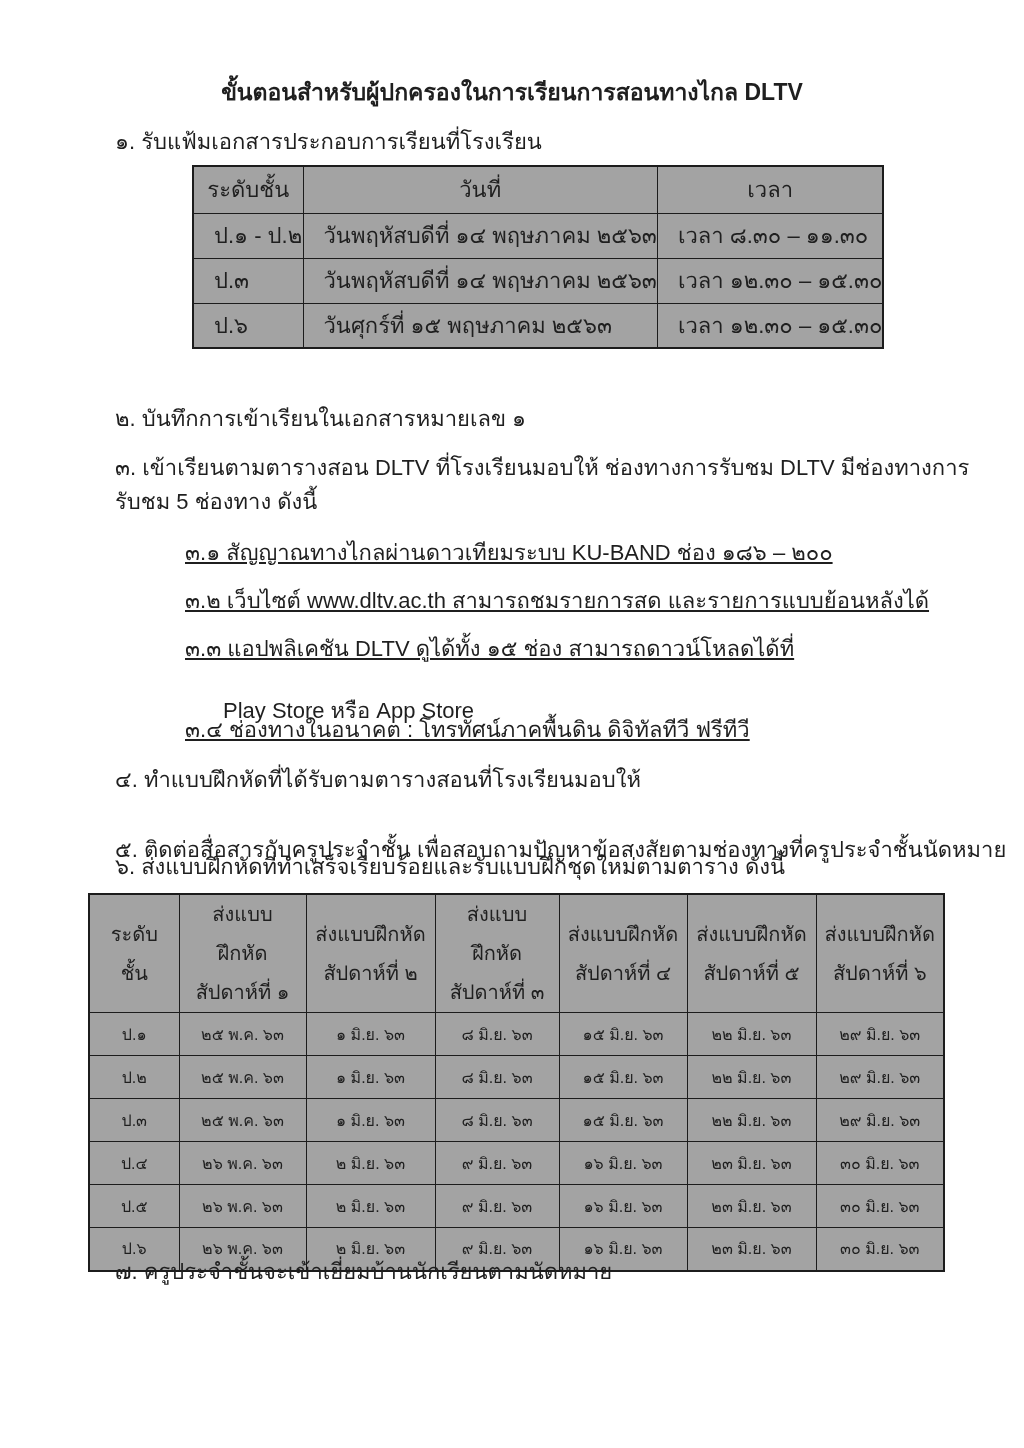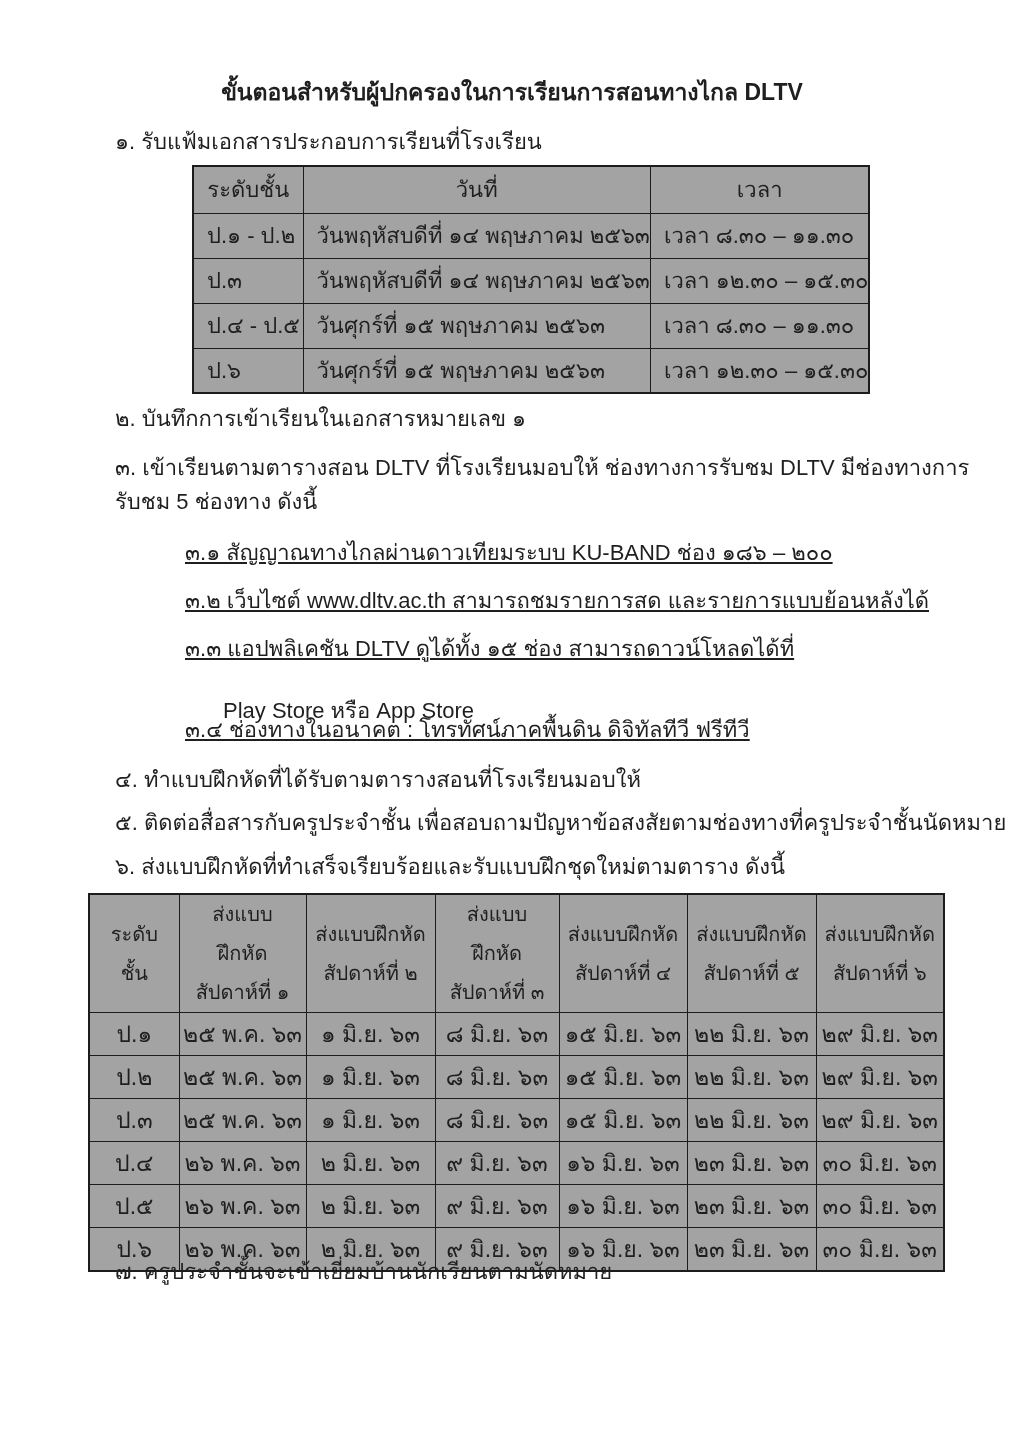--- a/index.html
+++ b/index.html
@@ -27,28 +27,28 @@
   .lvl3 { left:223px;margin-top:28px; }
   table { border-collapse:collapse; table-layout:fixed; background:#a3a3a3; }
   .doc-table { position:absolute; border:2px solid #1c1c1c; }
   .doc-table th, .doc-table td {
     border:1px solid #1c1c1c; font-weight:normal;
     overflow:hidden; white-space:nowrap;
   }
   
   .t1 { left:192px; top:165px; }
   .t1 th { height:47px; font-size:22px; text-align:center; }
-  .t1 td { height:45px; font-size:22px; text-align:left; padding-left:13px; }
+  .t1 td { height:45px; font-size:22px; text-align:left; padding-left:20px; }
   
   .t2 { left:88px; top:893px; }
   .t2 th {
     height:92px; font-size:20px; text-align:center;
     line-height:1.95; white-space:normal; padding:0 8px;
   }
-  .t2 td { height:43px; font-size:23px; text-align:center; }
+  .t2 td { height:43px; font-size:16px; text-align:center; }
 </style>
 </head>
 <body>
 
 <div class="page">
 
   <div class="doc-title">ขั้นตอนสำหรับผู้ปกครองในการเรียนการสอนทางไกล DLTV</div>
 
   <div class="line lvl1" style="top:126px">๑. รับแฟ้มเอกสารประกอบการเรียนที่โรงเรียน</div>
 
@@ -68,42 +68,37 @@
       <td>ป.๑ - ป.๒</td>
       <td>วันพฤหัสบดีที่ ๑๔ พฤษภาคม ๒๕๖๓</td>
       <td>เวลา ๘.๓๐ – ๑๑.๓๐</td>
     </tr>
     <tr>
       <td>ป.๓</td>
       <td>วันพฤหัสบดีที่ ๑๔ พฤษภาคม ๒๕๖๓</td>
       <td>เวลา ๑๒.๓๐ – ๑๕.๓๐</td>
     </tr>
     <tr>
-      <td>ป.๔ - ป.๕</td>
-      <td>วันศุกร์ที่ ๑๕ พฤษภาคม ๒๕๖๓</td>
-      <td>เวลา ๘.๓๐ – ๑๑.๓๐</td>
-    </tr>
-    <tr>
       <td>ป.๖</td>
       <td>วันศุกร์ที่ ๑๕ พฤษภาคม ๒๕๖๓</td>
       <td>เวลา ๑๒.๓๐ – ๑๕.๓๐</td>
     </tr>
   </tbody>
     </table>
 
   <div class="line lvl1" style="top:403px">๒. บันทึกการเข้าเรียนในเอกสารหมายเลข ๑</div>
   <div class="line lvl1" style="top:452px">๓. เข้าเรียนตามตารางสอน DLTV ที่โรงเรียนมอบให้ ช่องทางการรับชม DLTV มีช่องทางการ</div>
   <div class="line lvl1" style="top:486px">รับชม 5 ช่องทาง ดังนี้</div>
   <div class="line lvl2" style="top:537px">๓.๑ สัญญาณทางไกลผ่านดาวเทียมระบบ KU-BAND ช่อง ๑๘๖ – ๒๐๐</div>
   <div class="line lvl2" style="top:585px">๓.๒ เว็บไซต์ www.dltv.ac.th สามารถชมรายการสด และรายการแบบย้อนหลังได้</div>
   <div class="line lvl2" style="top:633px">๓.๓ แอปพลิเคชัน DLTV ดูได้ทั้ง ๑๕ ช่อง สามารถดาวน์โหลดได้ที่</div>
   <div class="line lvl3" style="top:667px">Play Store หรือ App Store</div>
   <div class="line lvl2" style="top:714px">๓.๔ ช่องทางในอนาคต : โทรทัศน์ภาคพื้นดิน ดิจิทัลทีวี ฟรีทีวี</div>
   <div class="line lvl1" style="top:764px">๔. ทำแบบฝึกหัดที่ได้รับตามตารางสอนที่โรงเรียนมอบให้</div>
-  <div class="line lvl1" style="top:807px">๕. ติดต่อสื่อสารกับครูประจำชั้น เพื่อสอบถามปัญหาข้อสงสัยตามช่องทางที่ครูประจำชั้นนัดหมาย</div>
+  <div class="line lvl1" style="top:834px">๕. ติดต่อสื่อสารกับครูประจำชั้น เพื่อสอบถามปัญหาข้อสงสัยตามช่องทางที่ครูประจำชั้นนัดหมาย</div>
   <div class="line lvl1" style="top:851px">๖. ส่งแบบฝึกหัดที่ทำเสร็จเรียบร้อยและรับแบบฝึกชุดใหม่ตามตาราง ดังนี้</div>
 
   <table class="doc-table t2">
     <colgroup>
       <col style="width:90px">
         <col style="width:127px">
         <col style="width:129px">
       <col style="width:124px">
         <col style="width:128px">
         <col style="width:129px">

